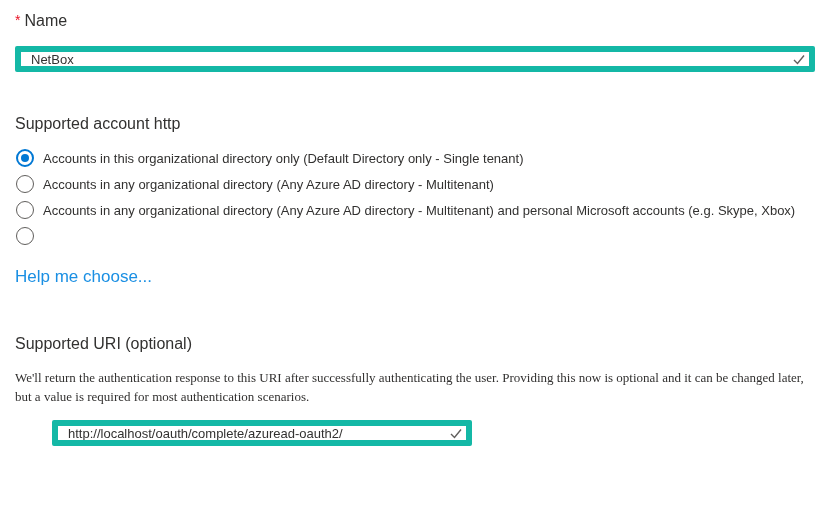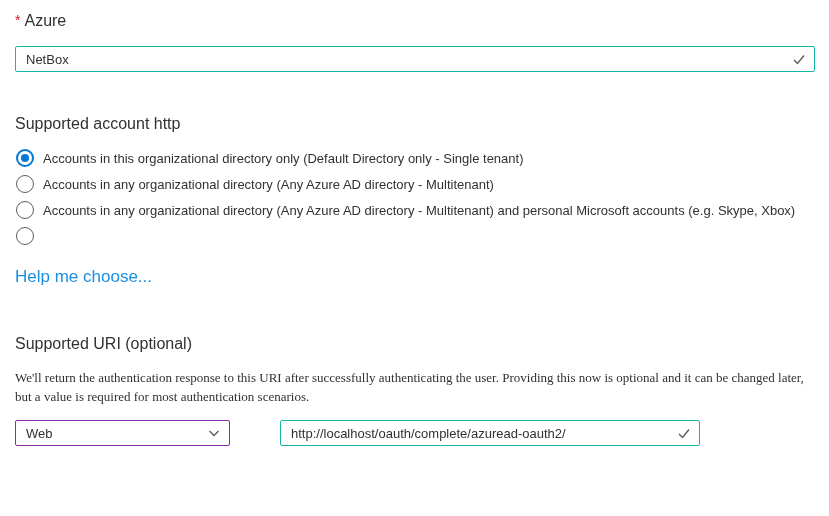--- a/index.html
+++ b/index.html
@@ -31,21 +31,21 @@
     max-width: 805px;
   }
   .input-wrap {
     position: relative;
     height: 26px;
   }
   .name-input-wrap { margin-top: 15px; width: 800px; }
   .text-input {
     width: 100%;
     height: 100%;
-    border: 1px solid #14b8a6;
+    border: 6px solid #14b8a6;
     border-radius: 2px;
     font-family: "Liberation Sans", "DejaVu Sans", sans-serif;
     font-size: 13px;
     color: #323130;
     padding: 0 30px 0 10px;
     outline: none;
     background: #fff;
   }
   .input-check {
     position: absolute;
@@ -143,21 +143,21 @@
     height: 14px;
     pointer-events: none;
   }
   .uri-input-wrap { width: 420px; margin-left: 37px; }
 </style>
 </head>
 <body>
 
 <div class="name-section">
   <div class="section-heading">
-    <span class="required-asterisk">*</span><span>Azure</span>
+    <span class="required-asterisk">*</span><span>Name</span>
   </div>
   <div class="input-wrap name-input-wrap">
     <input type="text" class="text-input" value="NetBox" style="">
     <svg class="input-check" viewBox="0 0 14 14">
         <polyline points="2,8 5.5,11.5 12,3.5" fill="none" stroke="#605e5c" stroke-width="1.4"></polyline>
       </svg>
   </div>
 </div>
 
 <div class="account-types-section">
@@ -179,26 +179,20 @@
       <span class="radio-circle"></span>
     </div>
   </div>
   <a class="help-link">Help me choose...</a>
 </div>
 
 <div class="redirect-section">
   <div class="section-heading">Supported URI (optional)</div>
   <div class="redirect-description">We'll return the authentication response to this URI after successfully authenticating the user. Providing this now is optional and it can be changed later, but a value is required for most authentication scenarios.</div>
   <div class="redirect-controls">
-    <div class="platform-select">
-      <span>Web</span>
-      <svg class="select-chevron" viewBox="0 0 14 14">
-          <polyline points="2.5,5 7,9.5 11.5,5" fill="none" stroke="#605e5c" stroke-width="1.4"></polyline>
-        </svg>
-    </div>
     <div class="input-wrap uri-input-wrap">
       <input type="text" class="text-input" value="http://localhost/oauth/complete/azuread-oauth2/" style="">
       <svg class="input-check" viewBox="0 0 14 14">
           <polyline points="2,8 5.5,11.5 12,3.5" fill="none" stroke="#605e5c" stroke-width="1.4"></polyline>
         </svg>
     </div>
   </div>
 </div>
 
 </body></html>

